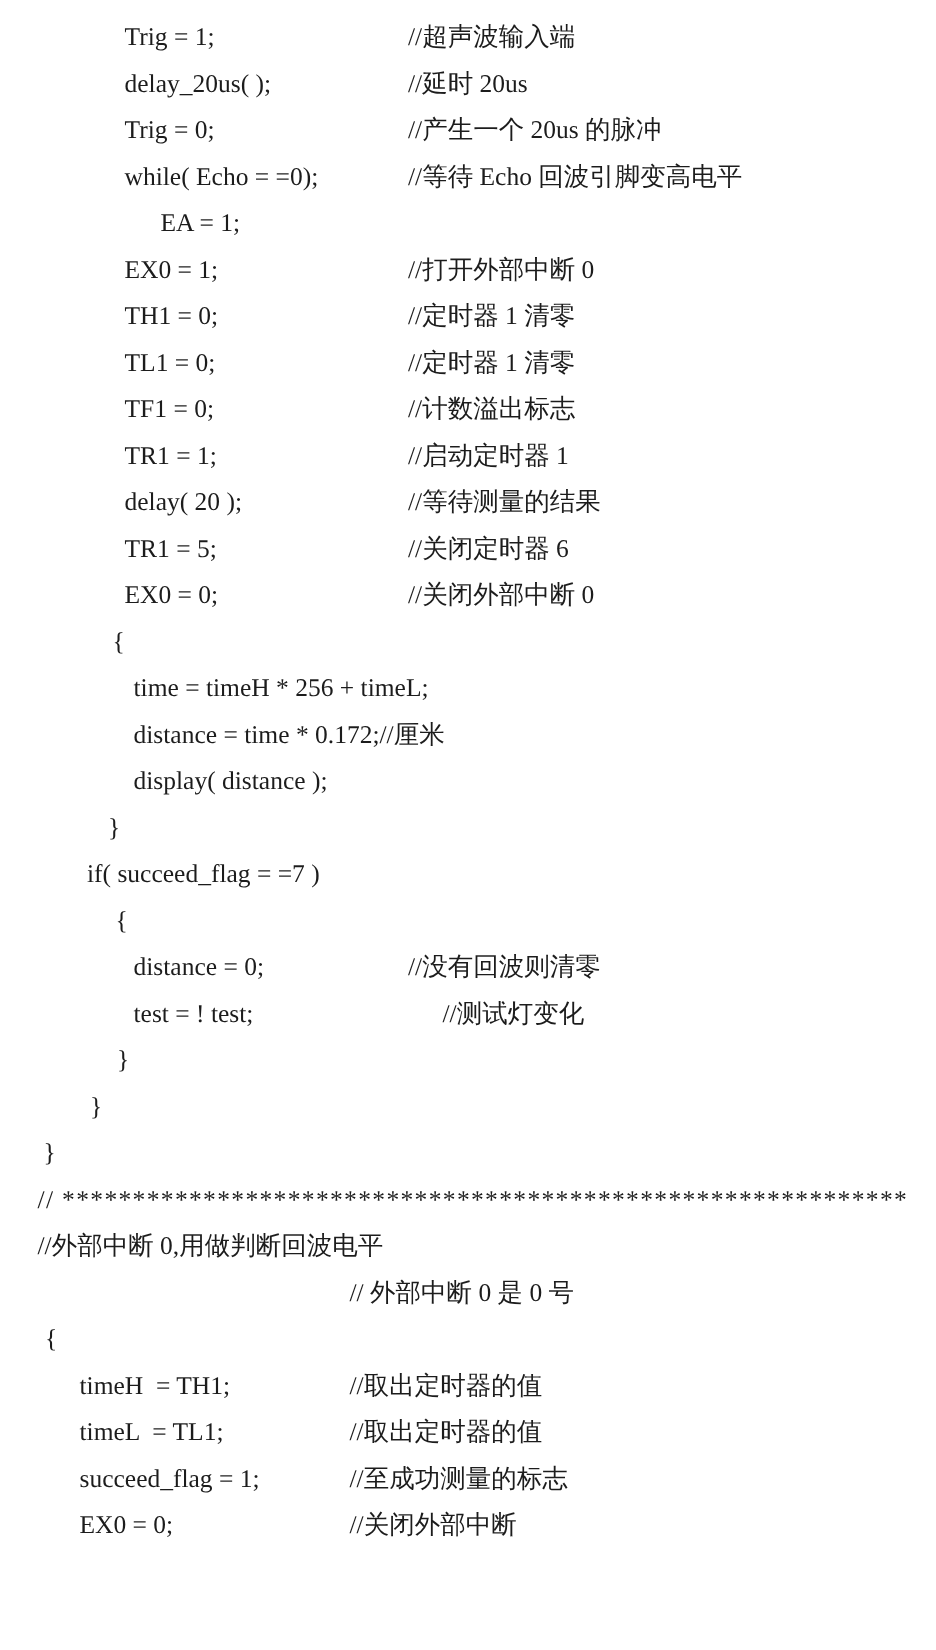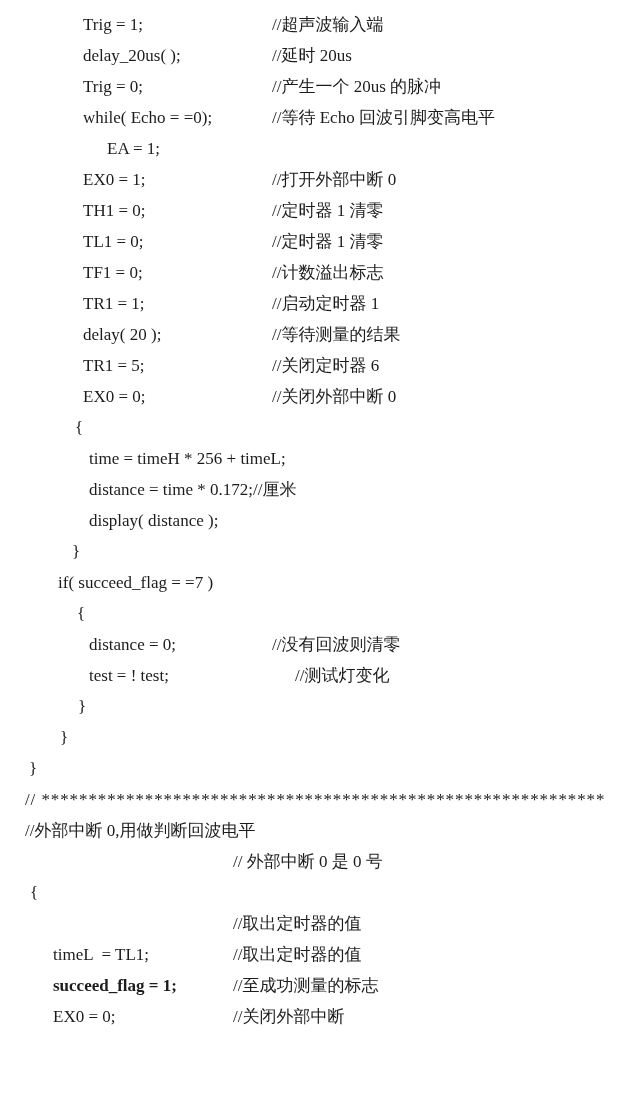--- a/index.html
+++ b/index.html
@@ -134,28 +134,29 @@
       <div class="line">
         <span class="code" style="left: 25px;">//外部中断 0,用做判断回波电平</span>
       </div>
       <div class="line">
         <span class="comment" style="left: 233px;">// 外部中断 0 是 0 号</span>
       </div>
       <div class="line">
         <span class="code" style="left: 30px;">{</span>
       </div>
       <div class="line">
+        <span class="code" style="left: 53px;">timeH  = TH1;</span>
         <span class="comment" style="left: 233px;">//取出定时器的值</span>
       </div>
       <div class="line">
         <span class="code" style="left: 53px;">timeL  = TL1;</span>
         <span class="comment" style="left: 233px;">//取出定时器的值</span>
       </div>
       <div class="line">
-        <span class="code" style="left: 53px; font-weight: bold;">succeed_flag = 1;</span>
+        <span class="code" style="left: 53px;">succeed_flag = 1;</span>
         <span class="comment" style="left: 233px;">//至成功测量的标志</span>
       </div>
       <div class="line">
         <span class="code" style="left: 53px;">EX0 = 0;</span>
         <span class="comment" style="left: 233px;">//关闭外部中断</span>
       </div>
     </div>
 </div>
 
 </body></html>

